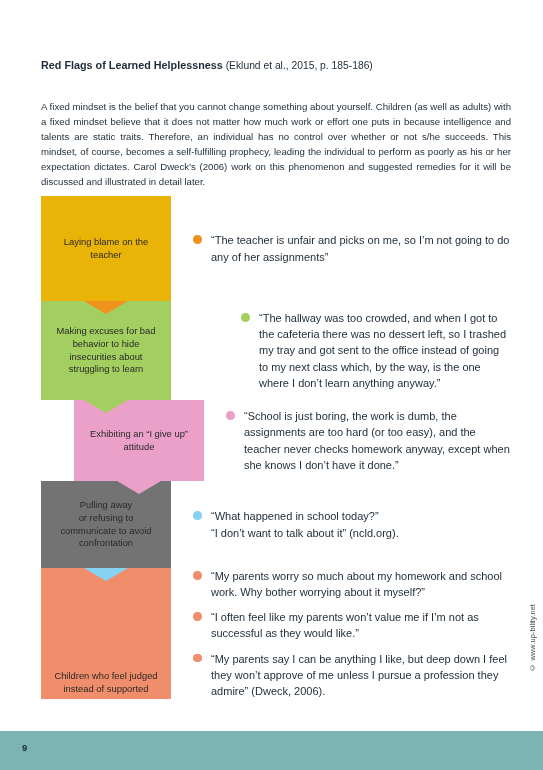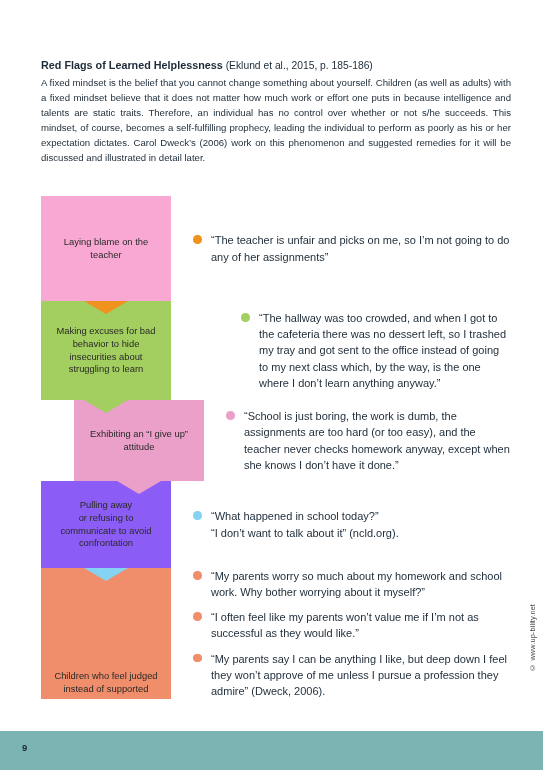--- a/index.html
+++ b/index.html
@@ -38,21 +38,21 @@
   }
   .heading .h-cite {
     font-weight: normal;
     font-size: 10.3px;
   }
 
   
   .intro {
     position: absolute;
     left: 41px;
-    top: 76px;
+    top: 100px;
     width: 470px;
     font-size: 9.6px;
     line-height: 1.56;
     text-align: justify;
     color: #1d2b38;
   }
 
   
   .flow {
     position: absolute;
@@ -159,21 +159,21 @@
 <div class="page">
 
   <div class="heading">
     <span class="h-strong">Red Flags of Learned Helplessness</span><span class="h-cite"> (Eklund et al., 2015, p. 185-186)</span>
   </div>
 
   <div class="intro">A fixed mindset is the belief that you cannot change something about yourself. Children (as well as adults) with a fixed mindset believe that it does not matter how much work or effort one puts in because intelligence and talents are static traits. Therefore, an individual has no control over whether or not s/he succeeds. This mindset, of course, becomes a self-fulfilling prophecy, leading the individual to perform as poorly as his or her expectation dictates. Carol Dweck’s (2006) work on this phenomenon and suggested remedies for it will be discussed and illustrated in detail later.</div>
 
   <div class="flow" id="flow-container">
       <div class="row" style="min-height: 105px;">
-        <div class="label-cell" style="background: #f9a8d4; color: rgb(240, 146, 30); z-index: 10;">
+        <div class="label-cell" style="background: #eab308; color: rgb(240, 146, 30); z-index: 10;">
           <div class="label-text">Laying blame on the teacher</div>
           <span class="notch"></span>
         </div>
         <div class="bullets-cell">
           <p class="bullet"><span class="dot" style="background: rgb(240, 146, 30);"></span><span>“The teacher is unfair and picks on me, so I’m not going to do any of her assignments”</span></p>
         </div>
       </div>
       <div class="row" style="min-height: 99px; gap: 48px;">
         <div class="label-cell" style="background: rgb(163, 206, 96); color: rgb(163, 206, 96); z-index: 9;">
           <div class="label-text">Making excuses for bad behavior to hide insecurities about struggling to learn</div>
@@ -186,21 +186,21 @@
       <div class="row" style="min-height: 81px; padding-left: 33px;">
         <div class="label-cell" style="background: rgb(235, 160, 202); color: rgb(235, 160, 202); z-index: 8;">
           <div class="label-text">Exhibiting an “I give up” attitude</div>
           <span class="notch"></span>
         </div>
         <div class="bullets-cell">
           <p class="bullet"><span class="dot" style="background: rgb(235, 160, 202);"></span><span>“School is just boring, the work is dumb, the assignments are too hard (or too easy), and the teacher never checks homework anyway, except when she knows I don’t have it done.”</span></p>
         </div>
       </div>
       <div class="row" style="min-height: 87px;">
-        <div class="label-cell" style="background: #8b5cf6; color: rgb(134, 210, 242); z-index: 7;">
+        <div class="label-cell" style="background: #737373; color: rgb(134, 210, 242); z-index: 7;">
           <div class="label-text">Pulling away<br>or refusing to<br>communicate to avoid<br>confrontation</div>
           <span class="notch"></span>
         </div>
         <div class="bullets-cell">
           <p class="bullet"><span class="dot" style="background: rgb(134, 210, 242);"></span><span>“What happened in school today?”<br>“I don’t want to talk about it” (ncld.org).</span></p>
         </div>
       </div>
       <div class="row" style="min-height: 105px;">
         <div class="label-cell" style="background: rgb(240, 141, 106); color: rgb(240, 141, 106); z-index: 6; align-items: flex-end;">
           <div class="label-text">Children who feel judged instead of supported</div>

